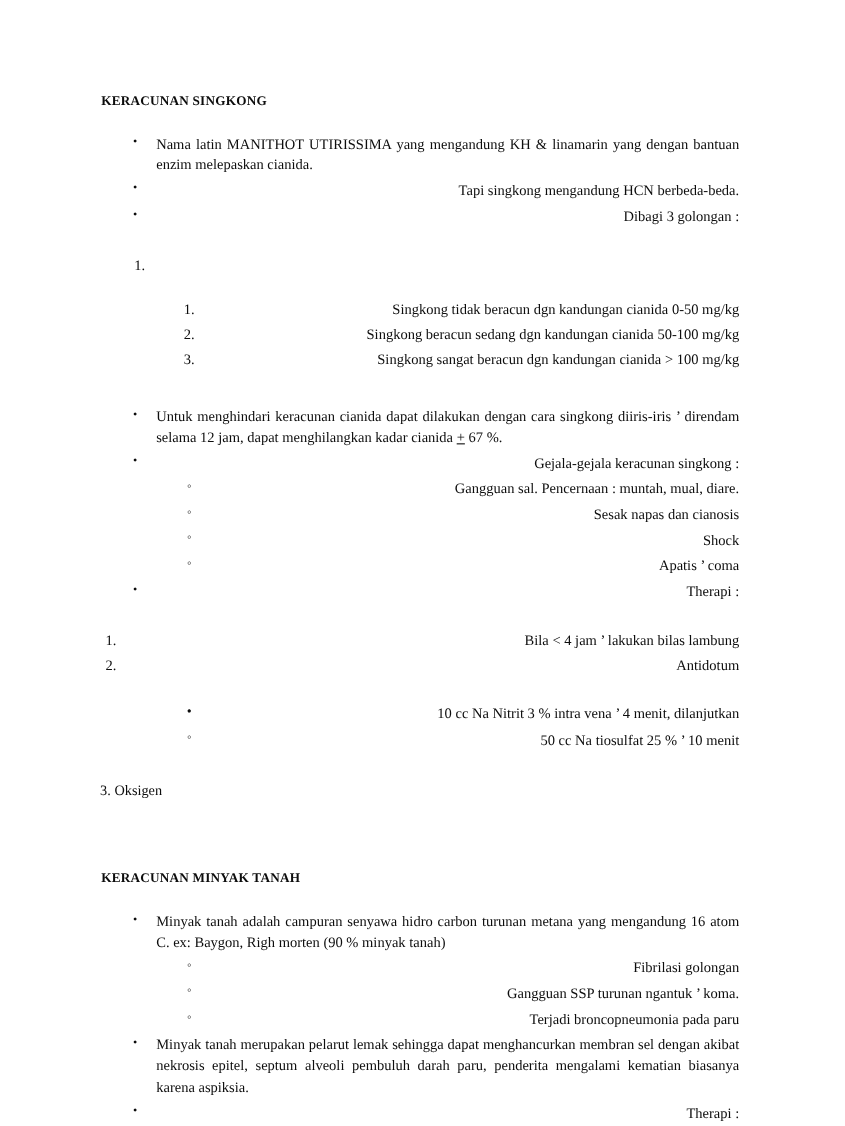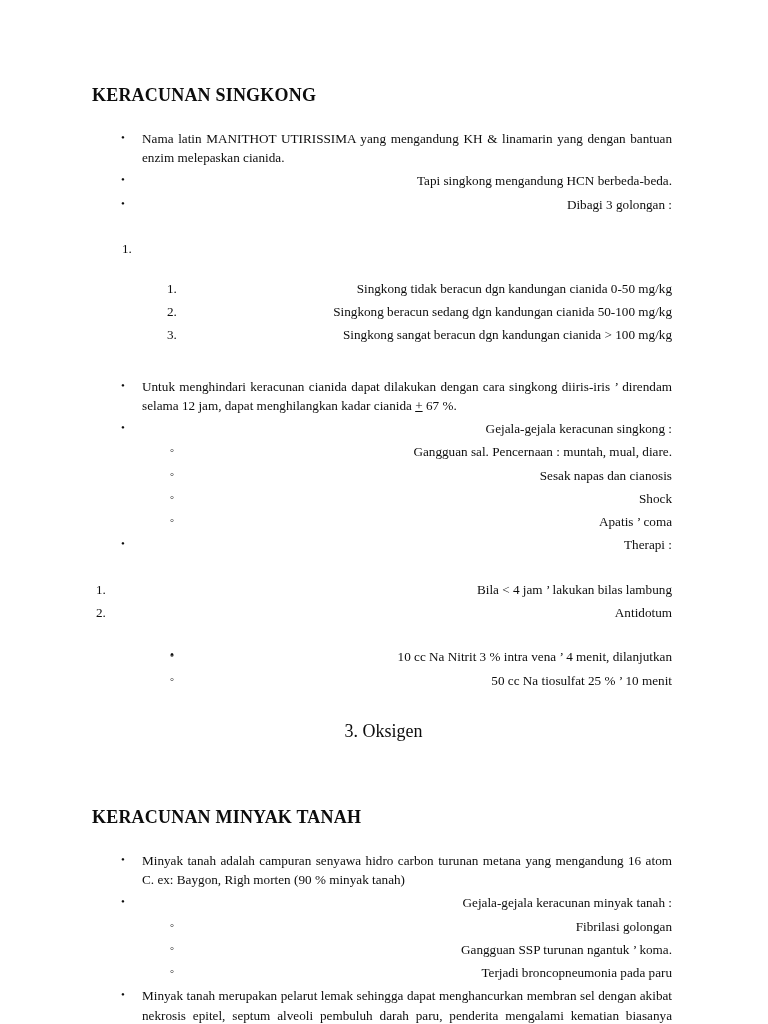--- a/index.html
+++ b/index.html
@@ -28,21 +28,21 @@
 
   
   .content {
     position: absolute;
     left: 92px;
     top: 84px;
     width: 584px;
   }
 
   h1.sec-heading {
-    font-size: 18px;
+    font-size: 12px;
     font-weight: bold;
     letter-spacing: 0.2px;
     margin: 0;
     line-height: 1.32;
     font-family: "Liberation Serif", "DejaVu Serif", serif;
   }
 
   .gap-sm  { height: 13px; }
   .gap-md  { height: 17px; }
   .gap-lg  { height: 24px; }
@@ -85,25 +85,24 @@
   
   .lvl1n { padding-left: 46px; min-height: 19px; }
   .lvl1n > .marker { left: 26px; }
 
   
   .flush { padding-left: 28px; }
   .flush > .marker { left: 0px; }
 
   
   .plain {
-    font-size: 18px;
+    font-size: 13px;
     line-height: 1.46;
     margin: 0;
     padding-left: 0;
-    text-align: center;
   }
 
   .disc::before { content: "\2022"; }
   .circ::before { content: "\25E6"; }
 
   
   .uplus {
     text-decoration: underline;
     text-underline-offset: 1px;
   }
@@ -221,24 +220,20 @@
 
     <h1 class="sec-heading">KERACUNAN MINYAK TANAH</h1>
 
     <div class="gap-md"></div>
 
     <div class="row lvl1">
       <span class="marker disc"></span>
       <span class="rowtext">Minyak tanah adalah campuran senyawa hidro carbon turunan metana yang mengandung 16 atom C. ex: Baygon, Righ morten (90 % minyak tanah)</span>
     </div>
 
-    <div class="row lvl1">
-      <span class="marker disc"></span>
-      <span class="rowtext nojust">Gejala-gejala keracunan minyak tanah :</span>
-    </div>
 
     <div class="row lvl2">
       <span class="marker circ"></span>
       <span class="rowtext nojust">Fibrilasi golongan</span>
     </div>
     <div class="row lvl2">
       <span class="marker circ"></span>
       <span class="rowtext nojust">Gangguan SSP turunan ngantuk ’   koma.</span>
     </div>
     <div class="row lvl2">

